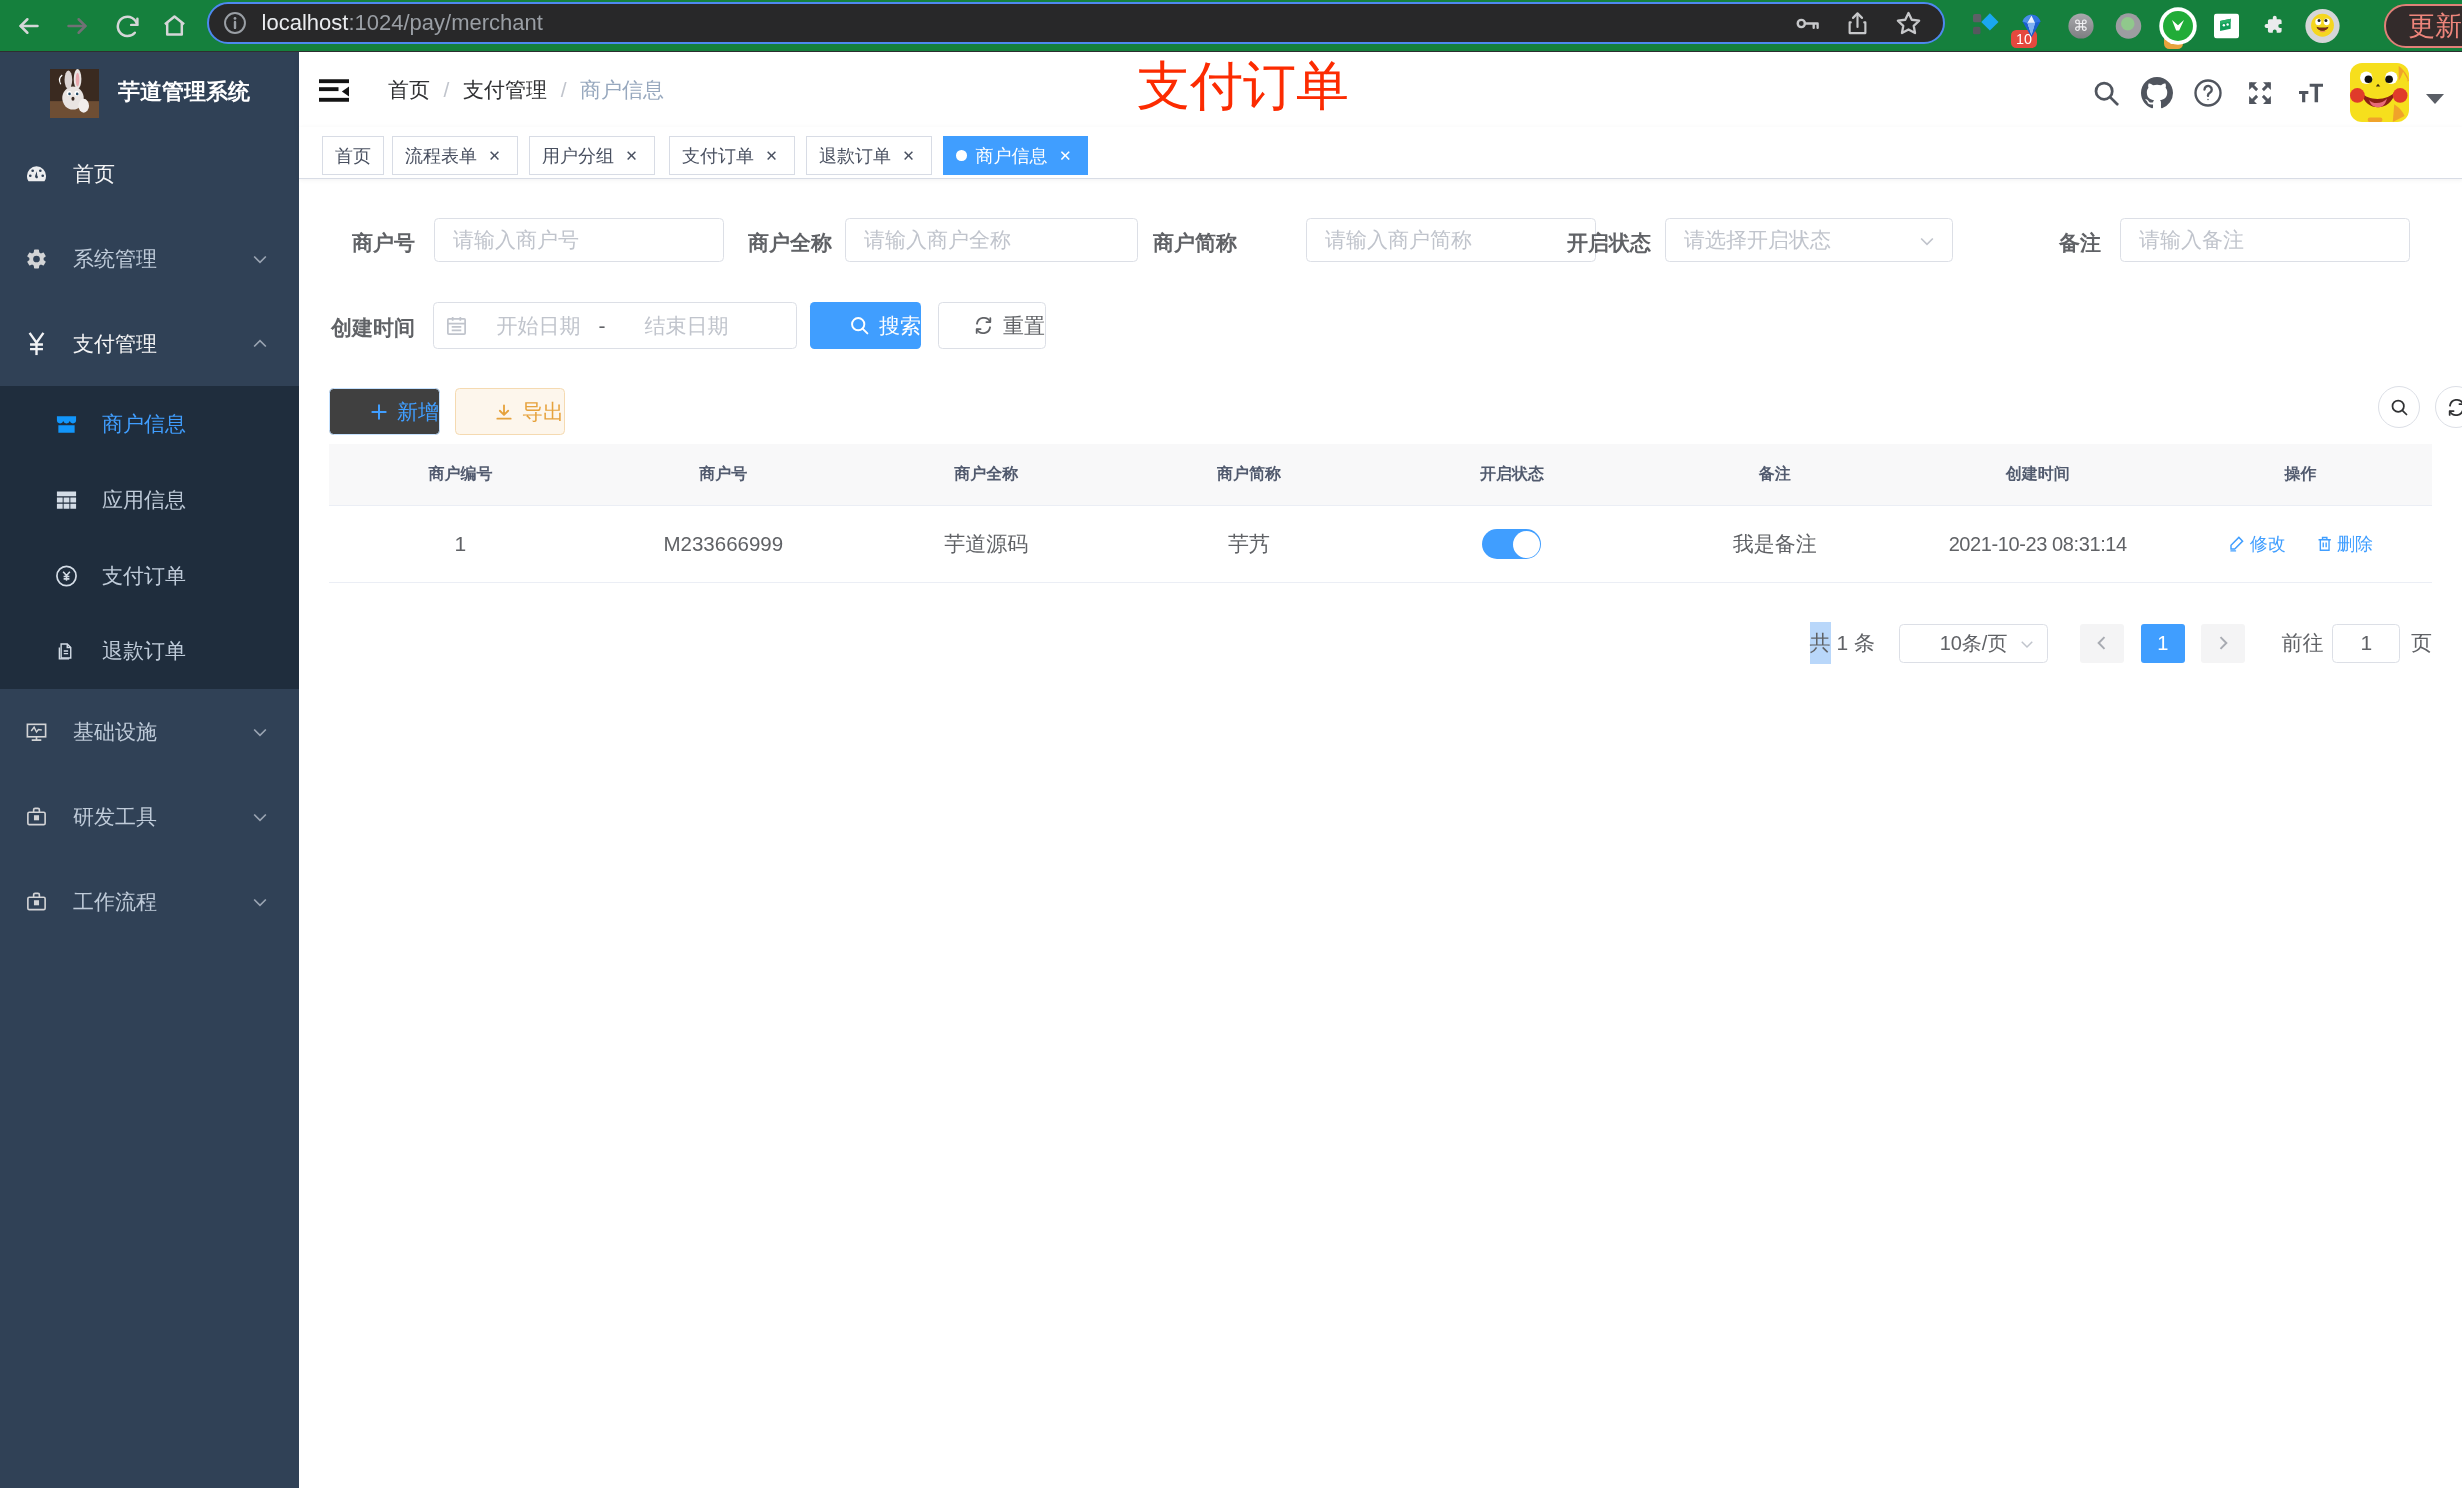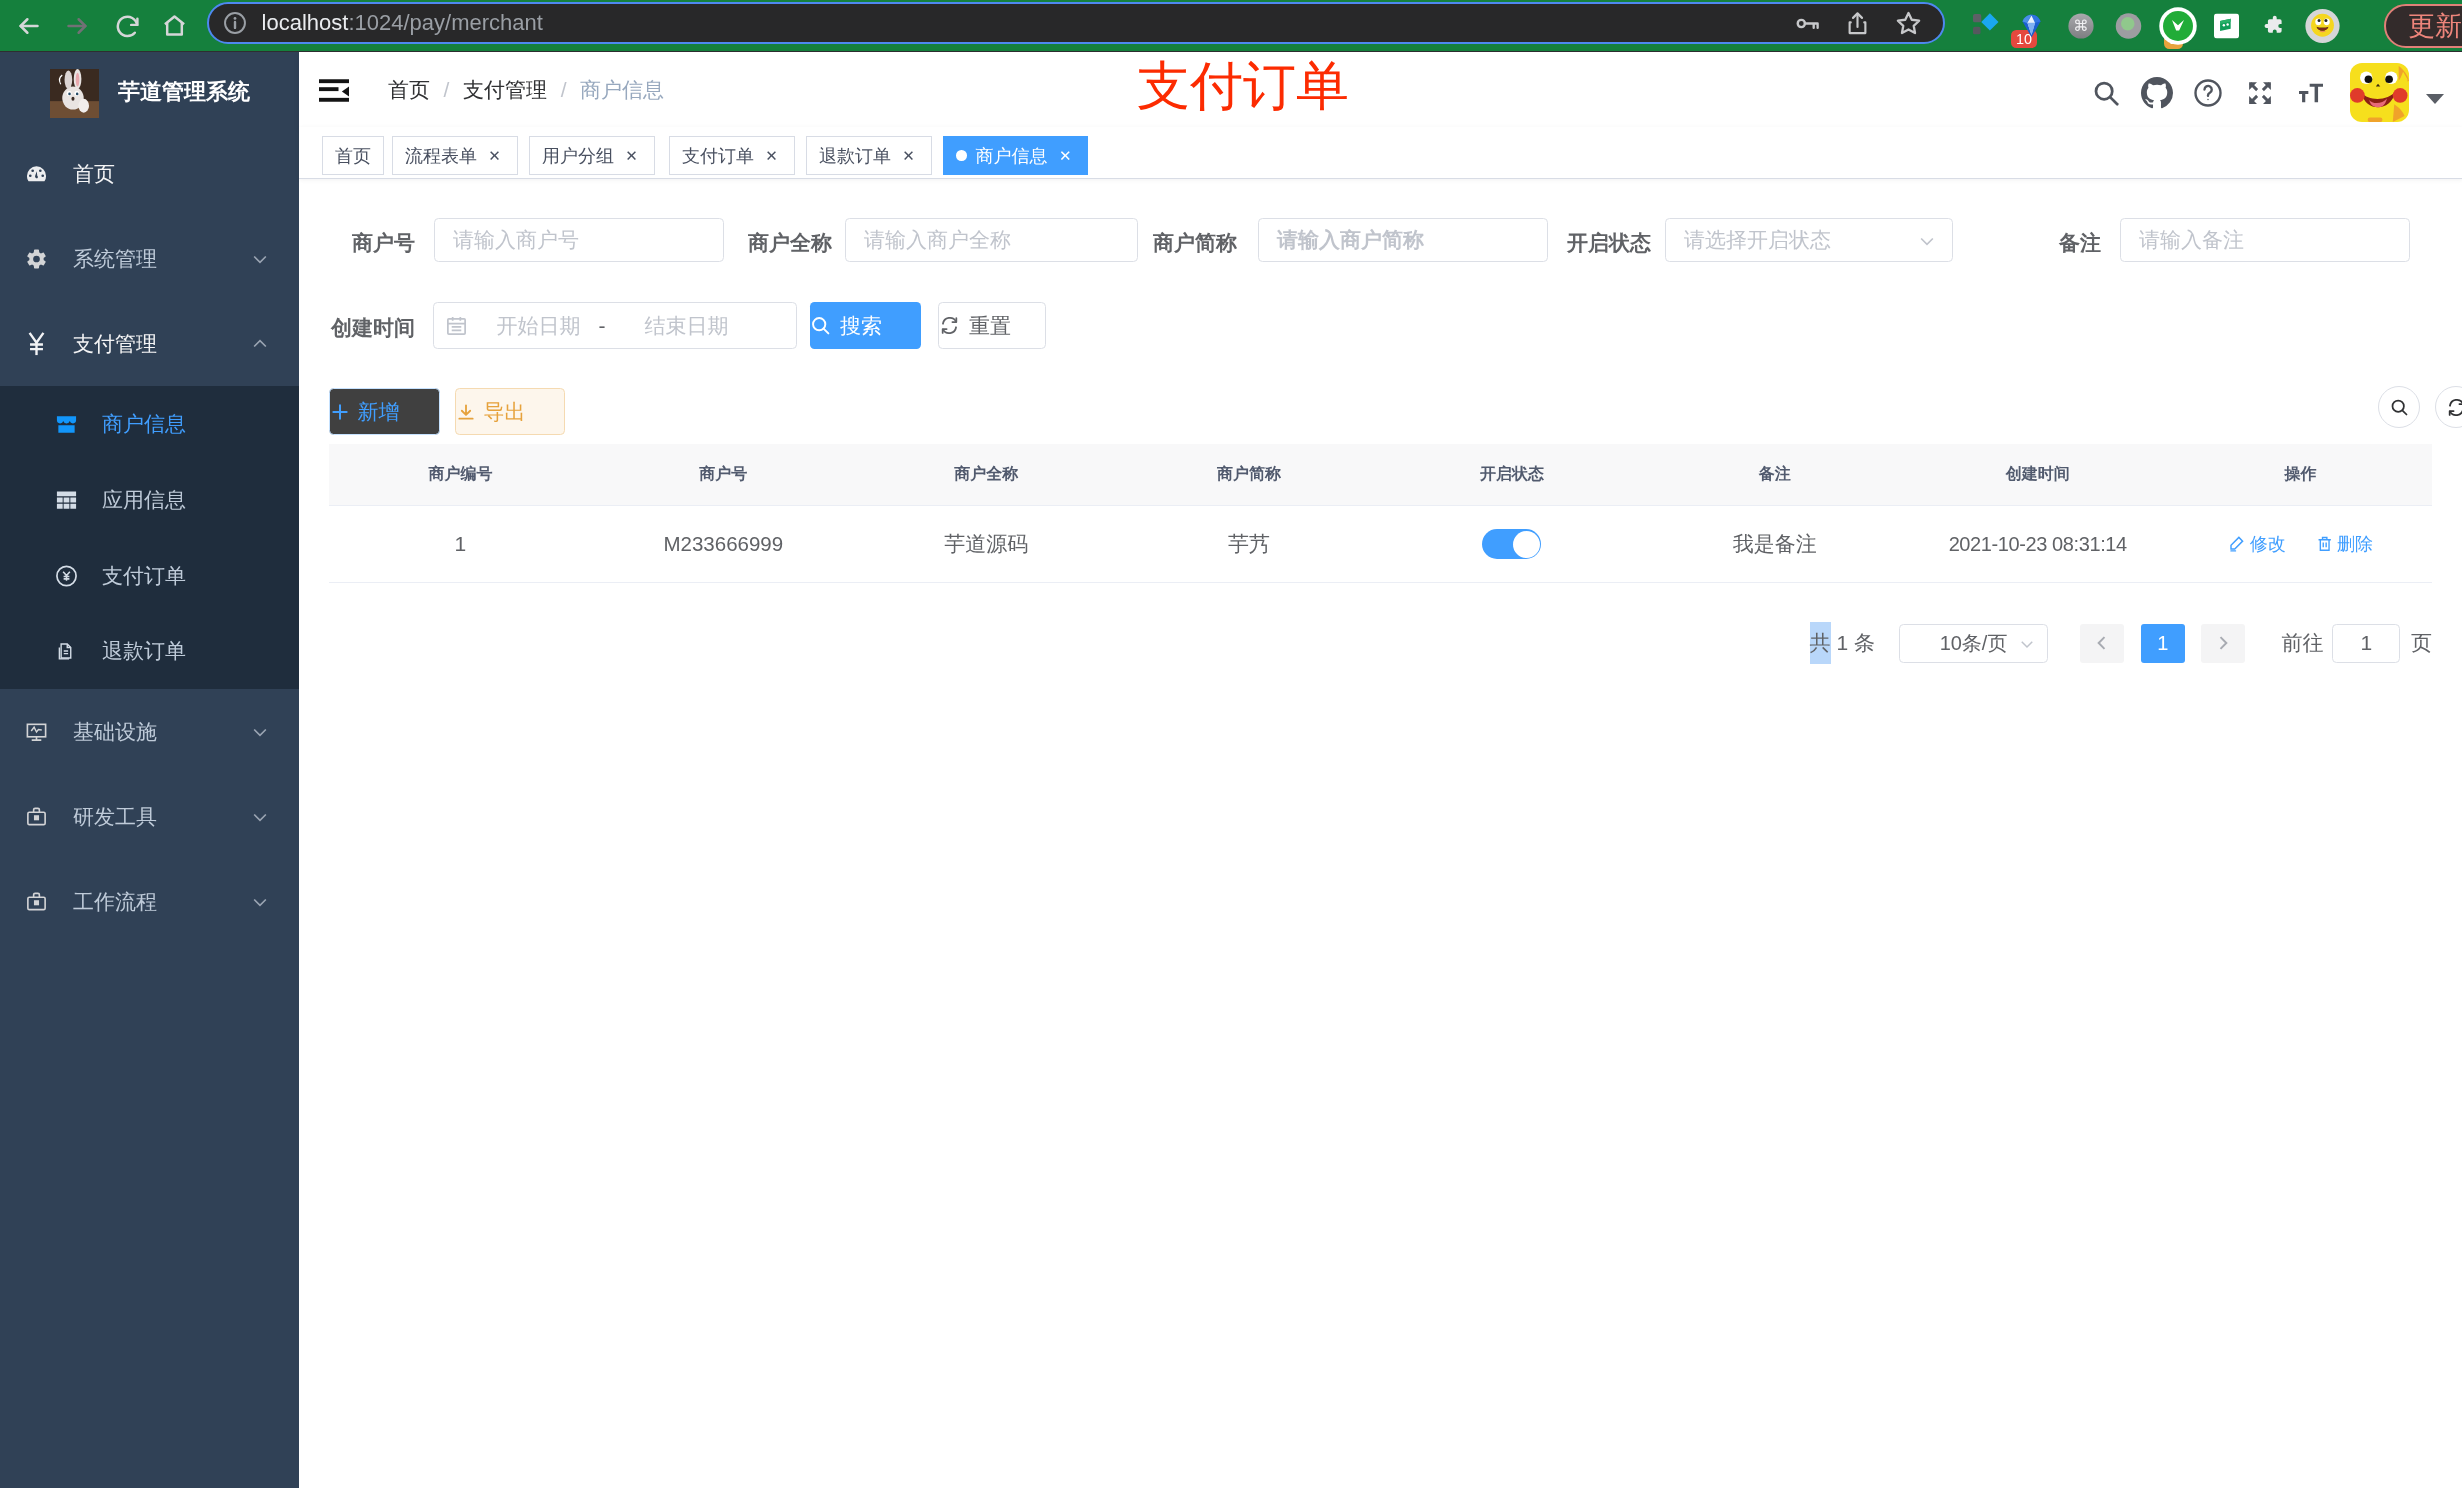--- a/index.html
+++ b/index.html
@@ -47,21 +47,21 @@
 .tag { position:absolute; top:9px; height:39px; background:#fff; border:1.5px solid #d8dce5; color:#495060; font-size:18px; display:flex; align-items:center; padding:0 12px; }
 .tag .x { margin-left:7.6px; width:20px; height:20px; border-radius:50%; display:flex; align-items:center; justify-content:center; font-size:15px; color:#495060; }
 .tag.active { background:#409eff; border-color:#409eff; color:#fff; }
 .tag.active .x { color:#fff; }
 .tag.active .dot { width:10.6px; height:10.6px; background:#fff; border-radius:50%; margin-right:9px; }
 
 
 .flabel { position:absolute; font-size:21px; font-weight:bold; color:#606266; text-align:right; }
 .finput { position:absolute; height:44px; border:1.5px solid #dcdfe6; border-radius:4.5px; background:#fff; display:flex; align-items:center; }
 .finput .ph { color:#c0c4cc; font-size:21px; margin-left:18px; }
-.btn { position:absolute; height:44px; border-radius:4.5px; display:flex; align-items:center; justify-content:flex-start; font-size:21px; }
+.btn { position:absolute; height:44px; border-radius:4.5px; display:flex; align-items:center; justify-content:flex-end; font-size:21px; }
 
 
 #table { position:absolute; left:329px; top:444px; width:2103px; }
 #thead { display:flex; background:#f8f8f9; height:62px; align-items:center; border-bottom:1.5px solid #ebeef5; }
 #thead .th { flex:1; text-align:center; font-size:16px; font-weight:bold; color:#515a6e; }
 #trow { display:flex; background:#fff; height:77px; align-items:center; border-bottom:1.5px solid #ebeef5; }
 #trow .td { flex:1; text-align:center; font-size:21px; color:#606266; }
 
 
 #pagination { position:absolute; top:622px; right:30px; height:42px; display:flex; align-items:center; font-size:21px; color:#606266; }
@@ -351,21 +351,21 @@
 
   <div class="flabel" style="left:303px; top:229px; width:112px;">商户号</div>
   <div class="finput" style="left:434px; top:218px; width:290px;">
       <span class="ph">请输入商户号</span>
     </div>
   <div class="flabel" style="left:720px; top:229px; width:112px;">商户全称</div>
   <div class="finput" style="left:845px; top:218px; width:293px;">
       <span class="ph">请输入商户全称</span>
     </div>
   <div class="flabel" style="left:1125px; top:229px; width:112px;">商户简称</div>
-  <div class="finput" style="left:1258px; top:218px; width:290px;font-weight:bold;">
+  <div class="finput" style="left:1306px; top:218px; width:290px;">
       <span class="ph">请输入商户简称</span>
     </div>
   <div class="flabel" style="left:1539px; top:229px; width:112px;">开启状态</div>
   <div class="finput" style="left:1665px; top:218px; width:288px;">
       <span class="ph">请选择开启状态</span>
     <svg style="position:absolute; right:15px; top:12px;" width="20" height="20" viewBox="0 0 24 24" fill="none" stroke="#c0c4cc" stroke-width="2">
         <path d="M5 9l7 7 7-7"></path>
       </svg>
   </div>
   <div class="flabel" style="left:1989px; top:229px; width:112px;">备注</div>

